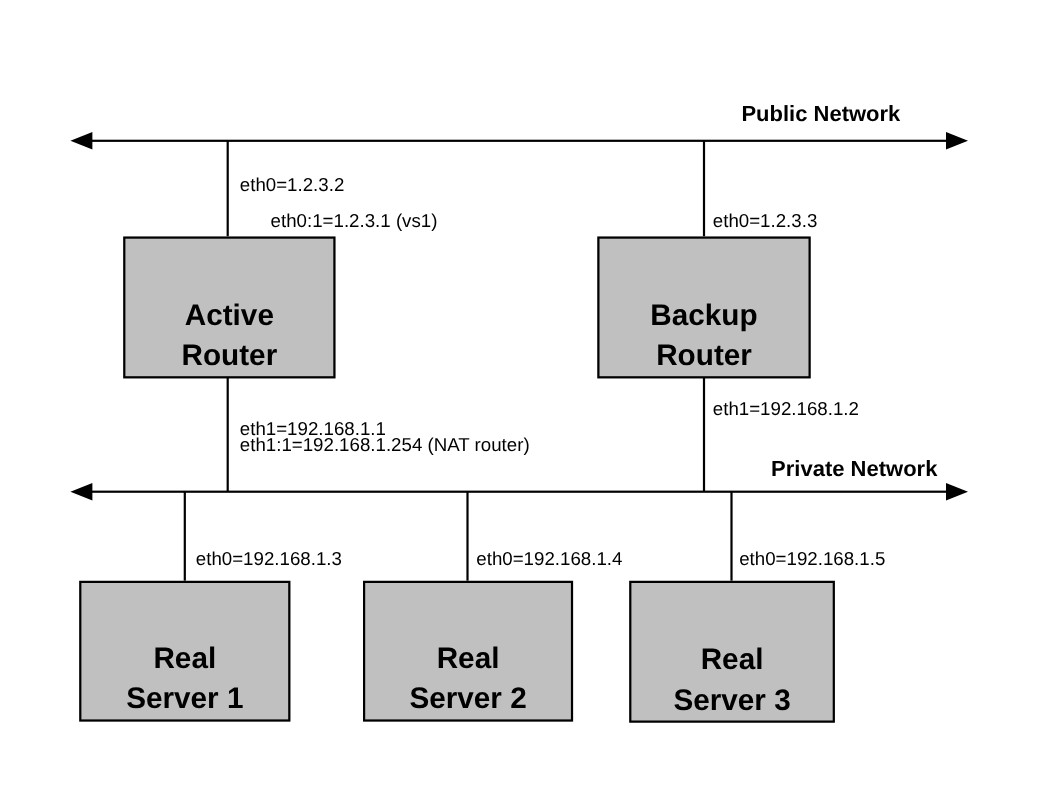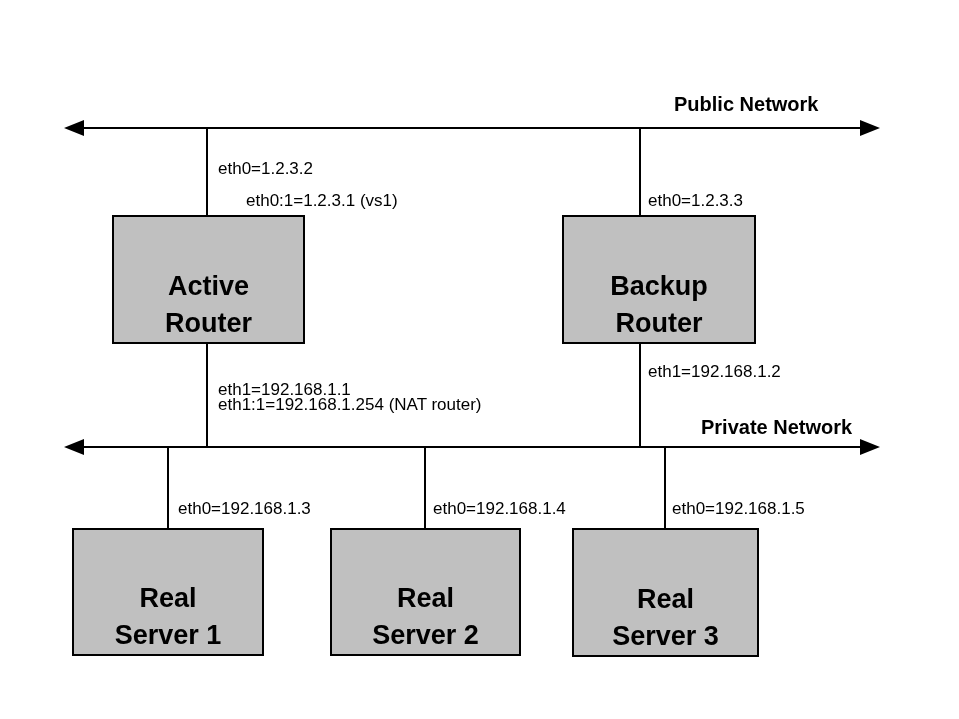--- a/index.html
+++ b/index.html
@@ -79,21 +79,21 @@
 
   <div class="iface-label" style="left:218px; top:157px;">eth0=1.2.3.2</div>
   <div class="iface-label" style="left:218px; top:189px;margin-left:28px;">eth0:1=1.2.3.1 (vs1)</div>
 
   <div class="iface-label" style="left:648px; top:189px;text-align:center;">eth0=1.2.3.3</div>
 
   <div class="node-box" style="left:112px; top:215px; width:193px; height:129px;">
     <span>Active</span>
     <span>Router</span>
   </div>
-  <div class="node-box" style="left:543px; top:215px; width:194px; height:129px;margin-left:19px;">
+  <div class="node-box" style="left:543px; top:215px; width:194px; height:129px;">
     <span>Backup</span>
     <span>Router</span>
   </div>
 
   <div class="vline" style="left:206px; top:343px; height:104px;"></div>
   <div class="vline" style="left:639px; top:343px; height:104px;"></div>
 
   <div class="iface-label" style="left:218px; top:378px;text-align:center;">eth1=192.168.1.1</div>
   <div class="iface-label" style="left:218px; top:393px;">eth1:1=192.168.1.254 (NAT router)</div>
 

